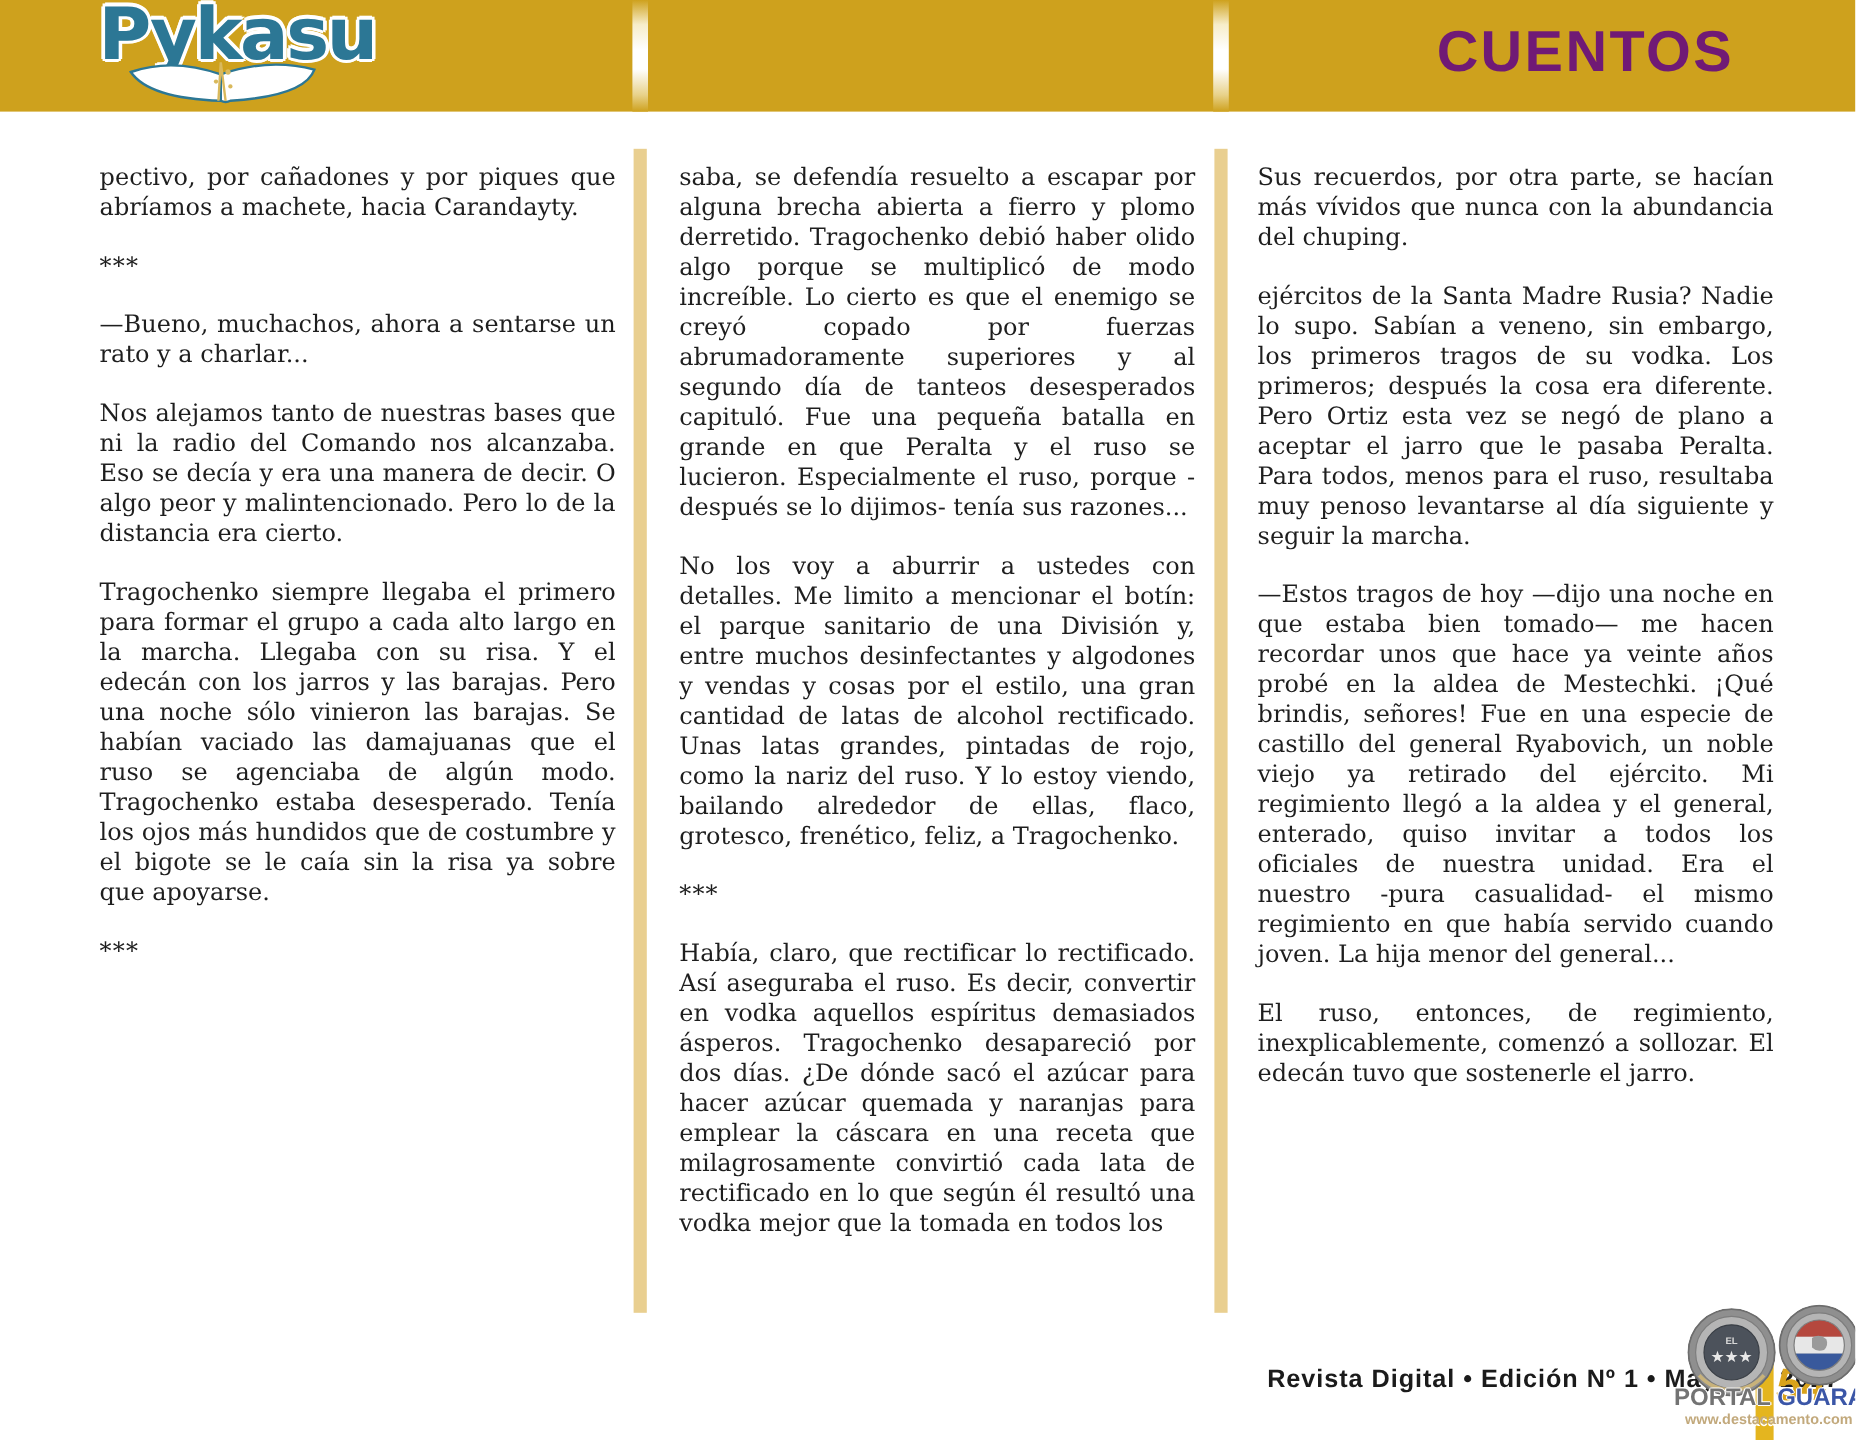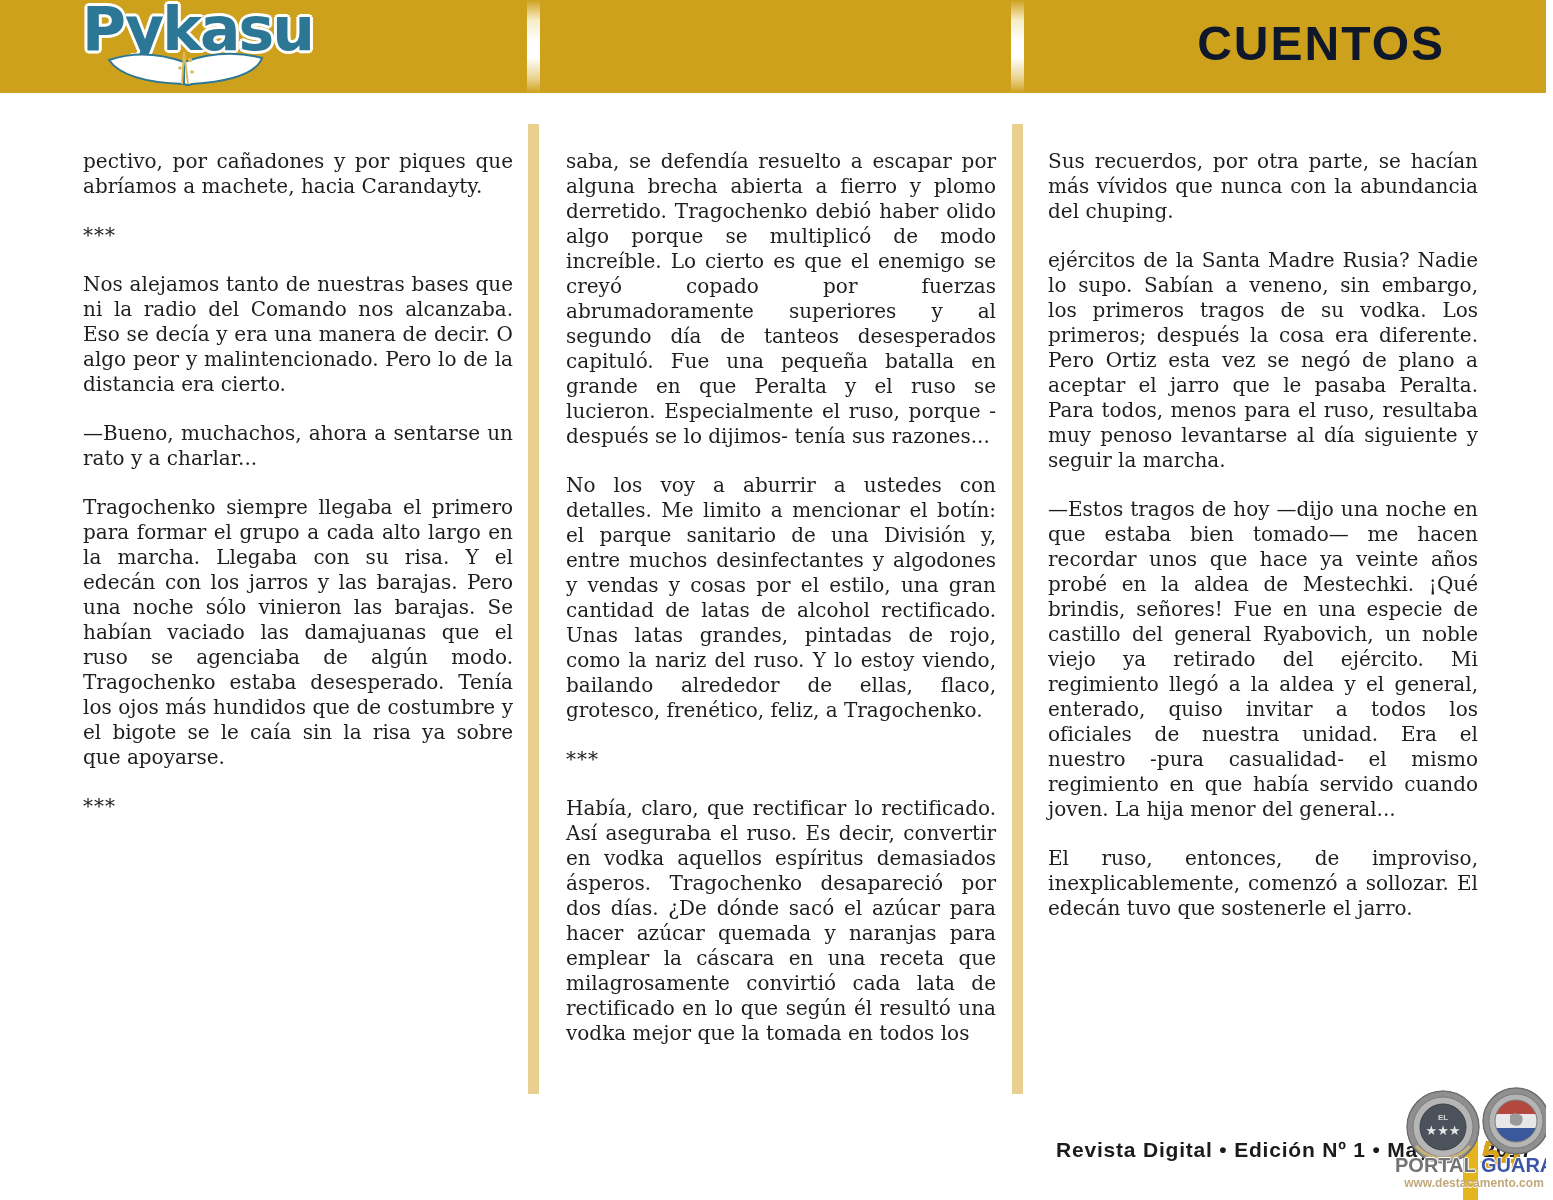--- a/index.html
+++ b/index.html
@@ -34,34 +34,34 @@
     text-shadow:
       -3px 0 0 #fff, 3px 0 0 #fff, 0 -3px 0 #fff, 0 3px 0 #fff,
       -2px -2px 0 #fff, 2px -2px 0 #fff, -2px 2px 0 #fff, 2px 2px 0 #fff;
   }
   .brand-book{position:absolute;left:22px;top:52px;}
 
   .section-title{
     position:absolute;right:108px;top:16px;
     font-family:"Liberation Sans", sans-serif;
     font-weight:600;font-size:48px;letter-spacing:2px;
-    color:#0f172a;
+    color:#701a75;
   }
 
   
   .col{
     position:absolute;top:135px;width:430px;
     font-size:20px;line-height:25px;
     color:#1e1e1e;
     text-align:justify;
   }
   .col-1{left:83px;}
   .col-2{left:566px;}
   .col-3{left:1048px;}
-  .col p{margin:14px 0 24px 0;}
+  .col p{margin:0 0 24px 0;}
   .col p.sep{letter-spacing:1px;}
 
   .col-separator{
     position:absolute;top:124px;width:11px;height:970px;
     background:#E9CF90;
   }
   .col-sep-1{left:528px;}
   .col-sep-2{left:1012px;}
 
   
@@ -129,38 +129,38 @@
         <circle cx="88" cy="26" r="1.8" fill="#D9B95C"></circle>
       </svg>
     </div>
 
     <div class="section-title">CUENTOS</div>
   </div>
 
   <div class="col col-1">
       <p class="para">pectivo, por cañadones y por piques que abríamos a machete, hacia Carandayty.</p>
       <p class="sep">***</p>
+      <p class="para">—Bueno, muchachos, ahora a sentarse un rato y a charlar...</p>
       <p class="para">Nos alejamos tanto de nuestras bases que ni la radio del Comando nos alcanzaba. Eso se decía y era una manera de decir. O algo peor y malintencionado. Pero lo de la distancia era cierto.</p>
-      <p class="para">—Bueno, muchachos, ahora a sentarse un rato y a charlar...</p>
       <p class="para">Tragochenko siempre llegaba el primero para formar el grupo a cada alto largo en la marcha. Llegaba con su risa. Y el edecán con los jarros y las barajas. Pero una noche sólo vinieron las barajas. Se habían vaciado las damajuanas que el ruso se agenciaba de algún modo. Tragochenko estaba desesperado. Tenía los ojos más hundidos que de costumbre y el bigote se le caía sin la risa ya sobre que apoyarse.</p>
       <p class="sep">***</p>
     </div>
   <div class="col-separator col-sep-1"></div>
   <div class="col col-2">
       <p class="para">saba, se defendía resuelto a escapar por alguna brecha abierta a fierro y plomo derretido. Tragochenko debió haber olido algo porque se multiplicó de modo increíble. Lo cierto es que el enemigo se creyó copado por fuerzas abrumadoramente superiores y al segundo día de tanteos desesperados capituló. Fue una pequeña batalla en grande en que Peralta y el ruso se lucieron. Especialmente el ruso, porque -después se lo dijimos- tenía sus razones...</p>
       <p class="para">No los voy a aburrir a ustedes con detalles. Me limito a mencionar el botín: el parque sanitario de una División y, entre muchos desinfectantes y algodones y vendas y cosas por el estilo, una gran cantidad de latas de alcohol rectificado. Unas latas grandes, pintadas de rojo, como la nariz del ruso. Y lo estoy viendo, bailando alrededor de ellas, flaco, grotesco, frenético, feliz, a Tragochenko.</p>
       <p class="sep">***</p>
       <p class="para">Había, claro, que rectificar lo rectificado. Así aseguraba el ruso. Es decir, convertir en vodka aquellos espíritus demasiados ásperos. Tragochenko desapareció por dos días. ¿De dónde sacó el azúcar para hacer azúcar quemada y naranjas para emplear la cáscara en una receta que milagrosamente convirtió cada lata de rectificado en lo que según él resultó una vodka mejor que la tomada en todos los</p>
     </div>
   <div class="col-separator col-sep-2"></div>
   <div class="col col-3">
       <p class="para">Sus recuerdos, por otra parte, se hacían más vívidos que nunca con la abundancia del chuping.</p>
       <p class="para">ejércitos de la Santa Madre Rusia? Nadie lo supo. Sabían a veneno, sin embargo, los primeros tragos de su vodka. Los primeros; después la cosa era diferente. Pero Ortiz esta vez se negó de plano a aceptar el jarro que le pasaba Peralta. Para todos, menos para el ruso, resultaba muy penoso levantarse al día siguiente y seguir la marcha.</p>
       <p class="para">—Estos tragos de hoy —dijo una noche en que estaba bien tomado— me hacen recordar unos que hace ya veinte años probé en la aldea de Mestechki. ¡Qué brindis, señores! Fue en una especie de castillo del general Ryabovich, un noble viejo ya retirado del ejército. Mi regimiento llegó a la aldea y el general, enterado, quiso invitar a todos los oficiales de nuestra unidad. Era el nuestro -pura casualidad- el mismo regimiento en que había servido cuando joven. La hija menor del general...</p>
-      <p class="para">El ruso, entonces, de improviso, inexplicablemente, comenzó a sollozar. El edecán tuvo que sostenerle el jarro.</p>
+      <p class="para">El ruso, entonces, de regimiento, inexplicablemente, comenzó a sollozar. El edecán tuvo que sostenerle el jarro.</p>
     </div>
 
   <div class="edition-line">Revista Digital • Edición Nº 1 • Mayo de 2017</div>
   <div class="page-bar"></div>
   <div class="page-number">54</div>
 
   <div class="portal-logo">
     <svg class="medal medal-1" width="74" height="74" viewBox="0 0 74 74">
       <circle cx="37" cy="37" r="36" fill="#8f8f8f" stroke="#6d6d6d" stroke-width="1.5"></circle>
       <circle cx="37" cy="37" r="30" fill="#b5b5b5" stroke="#7d7d7d" stroke-width="1"></circle>

